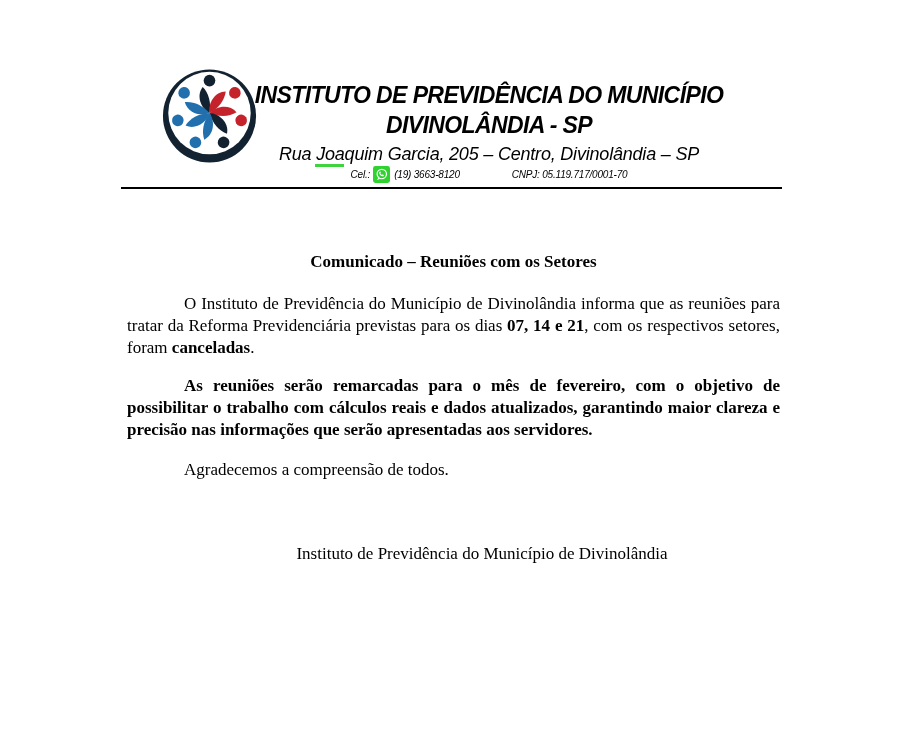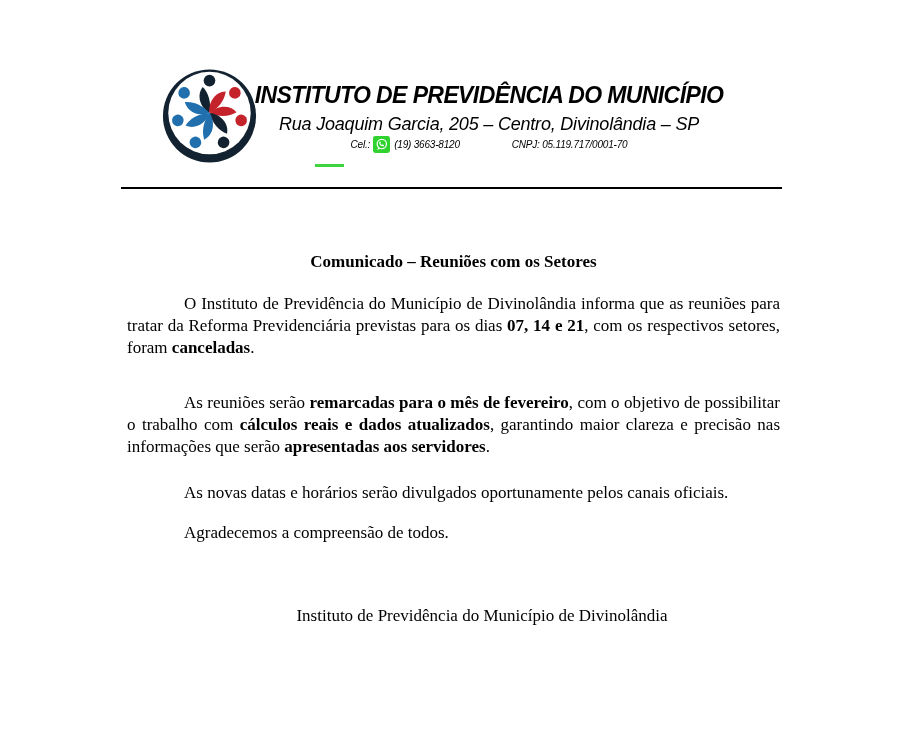--- a/index.html
+++ b/index.html
@@ -30,21 +30,21 @@
 
   .rule {
     position:absolute; left:121px; top:187px; width:661px; height:0;
     border:none; border-top:2px solid #000; margin:0;
   }
 
   
   .doc-body { position:absolute; left:127px; top:189px; width:653px; }
   .doc-title { margin:62px 0 12px; font-size:17px; line-height:22px; font-weight:700; text-align:center; }
   .para { margin:20px 0 0; font-size:17px; line-height:21.8px; text-align:justify; text-indent:57px; }
-  .para.m22 { margin-top:34px; }
+  .para.m22 { margin-top:17px;font-weight:bold; }
   .para.m24 { margin-top:24px; }
   .para.m18 { margin-top:18px;font-family:Liberation Serif, serif; }
   .signature { margin:62px 0 0; font-size:17px; line-height:22px; text-align:center; text-indent:57px; }
 </style>
 </head>
 <body>
 
 <div class="page">
 
   <header>
@@ -80,20 +80,21 @@
         <g transform="rotate(308.6 50 47)">
           <circle cx="50" cy="13.5" r="6" fill="#2170ad"></circle>
           <path d="M50,47 C41,42 36,29 43,20 C49,26 52,36 50,47 Z" fill="#2170ad"></path>
         </g>
       </svg>
     </div>
 
     <div class="head-text">
       <div class="org-title">
         <div>INSTITUTO DE PREVIDÊNCIA DO MUNICÍPIO</div>
+        <div>DIVINOLÂNDIA - SP</div>
       </div>
       <div class="org-address">Rua Joaquim Garcia, 205 – Centro, Divinolândia – SP</div>
       <div class="contact-line">
         <span>Cel.:</span>
         <span class="wa-icon">
           <svg viewBox="0 0 24 24">
             <rect x="0" y="0" width="24" height="24" rx="3.5" fill="#2fd22f"></rect>
             <circle cx="12.4" cy="11.4" r="6.6" fill="none" stroke="#ffffff" stroke-width="1.7"></circle>
             <path d="M7.8,16.6 L5.4,19.6 L9.4,18.5 Z" fill="#ffffff"></path>
             <path d="M10.1,7.9 c-.9.3-1.5,1.3-1.3,2.2 .5,2.2 2.3,4 4.5,4.5 .9.2 1.9-.4 2.2-1.3 l.1-.4 -2-1.2 -.9.9 c-1-.5-1.9-1.4-2.4-2.4 l.9-.9 -1.1-1.9 z" fill="#ffffff"></path>
@@ -107,19 +108,18 @@
 
     <div class="spell-mark"></div>
     <hr class="rule">
   </header>
 
   <main class="doc-body">
     <h2 class="doc-title">Comunicado – Reuniões com os Setores</h2>
 
     <p class="para"><span>O Instituto de Previdência do Município de Divinolândia informa que as reuniões para tratar da Reforma Previdenciária previstas para os dias </span><b>07, 14 e 21</b><span>, com os respectivos setores, foram </span><b>canceladas</b><span>.</span></p>
     <p class="para m22"><span>As reuniões serão </span><b>remarcadas para o mês de fevereiro</b><span>, com o objetivo de possibilitar o trabalho com </span><b>cálculos reais e dados atualizados</b><span>, garantindo maior clareza e precisão nas informações que serão </span><b>apresentadas aos servidores</b><span>.</span></p>
-    <p class="para m24"><span>As novas datas e horários serão divulgados oportunamente pelos canais oficiais.</span></p>
     <p class="para m18"><span>Agradecemos a compreensão de todos.</span></p>
 
     <p class="signature">Instituto de Previdência do Município de Divinolândia</p>
   </main>
 
 </div>
 
 </body></html>

